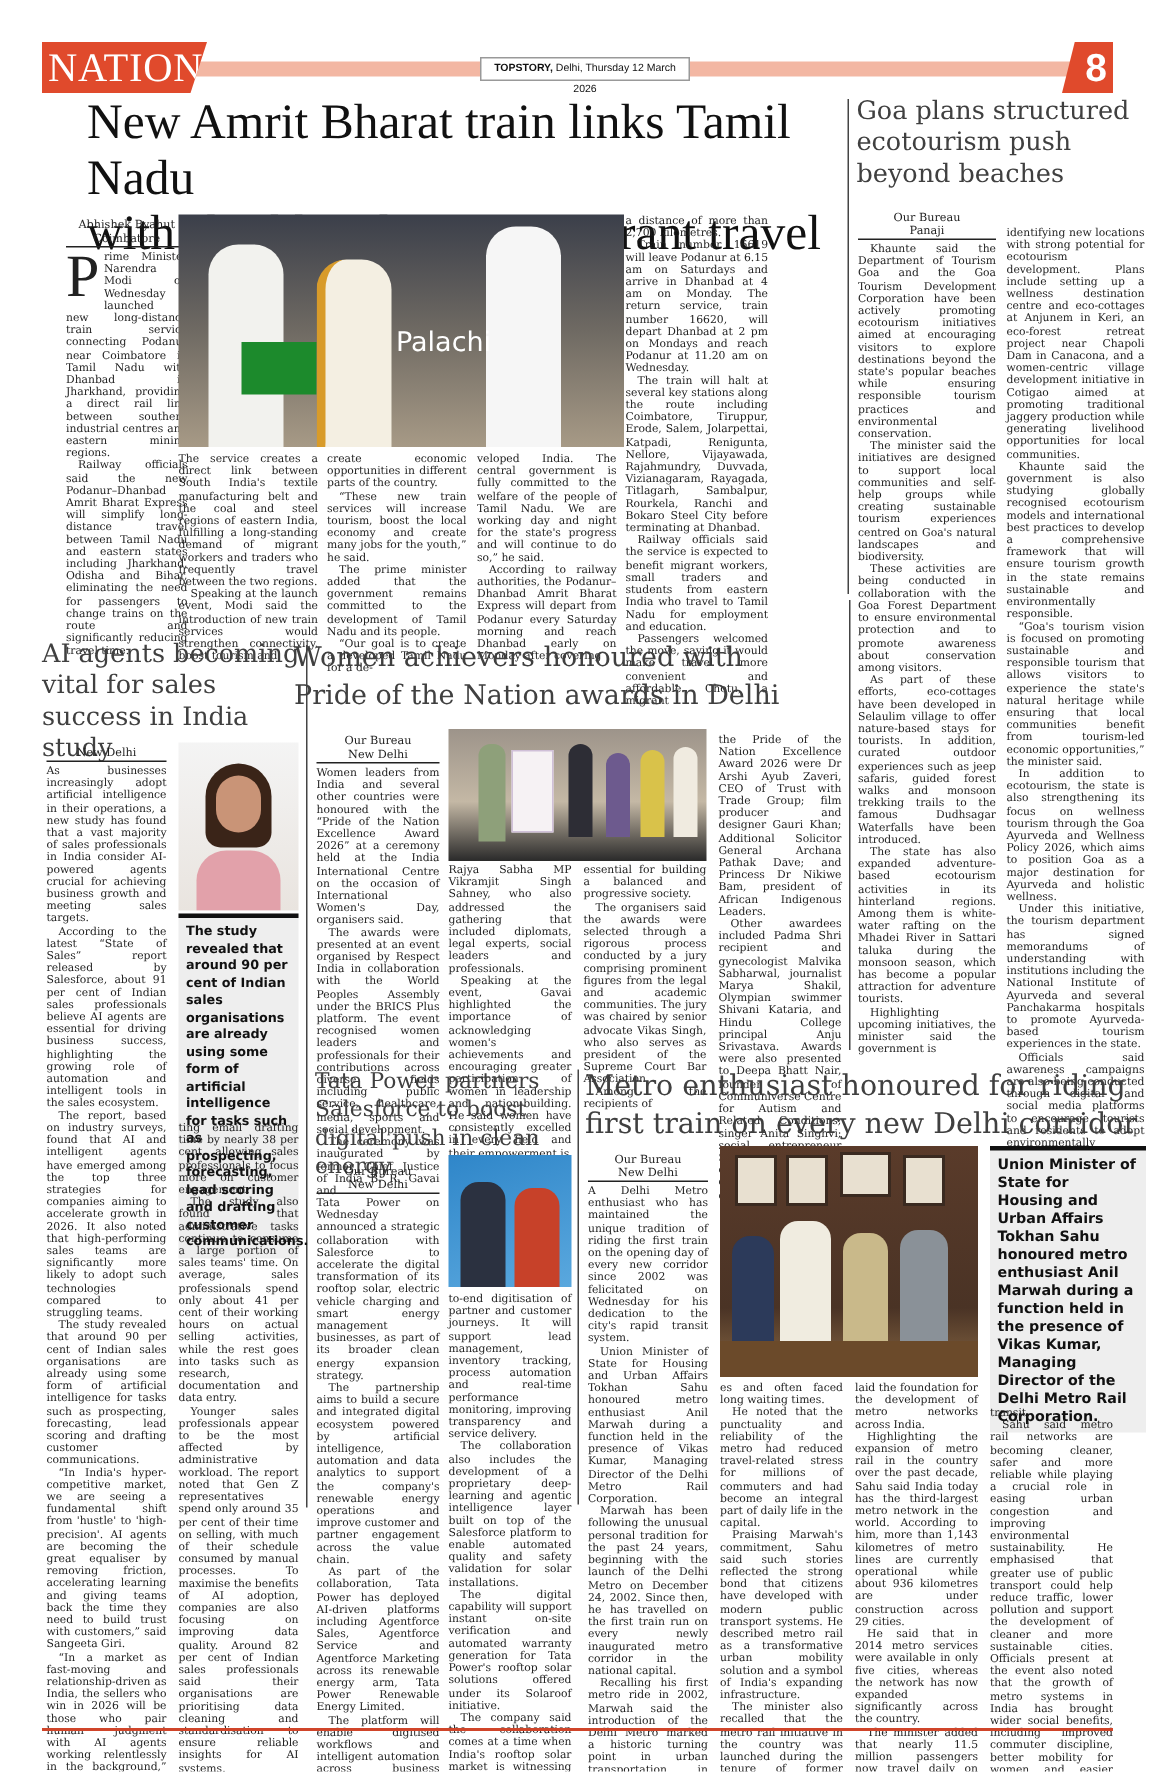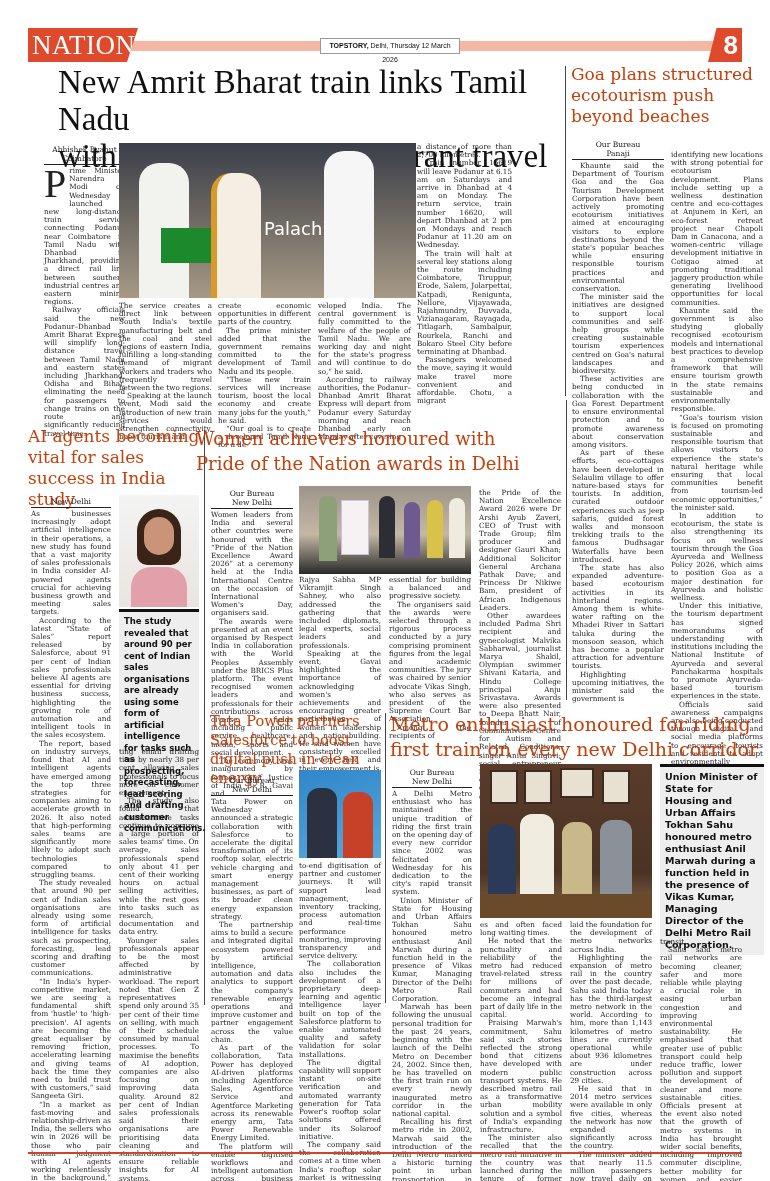--- a/index.html
+++ b/index.html
@@ -4,21 +4,21 @@
 <style>
   * { box-sizing: border-box; margin: 0; padding: 0; }
   body { width: 770px; height: 1181px; background: #fff; font-family: "DejaVu Serif", serif; color: #111; position: relative; overflow: hidden; }
   .abs { position: absolute; }
   .section-tag { left: 28px; top: 28px; height: 34px; width: 110px; background: #e04a2c; color: #fff; font-family: "Liberation Serif", serif; font-size: 27px; line-height: 34px; padding-left: 4px; clip-path: polygon(0 0, 100% 0, 90% 100%, 0 100%); letter-spacing: 0.5px; }
   .strip { left: 118px; top: 41px; width: 600px; height: 10px; background: #f3b7a3; }
   .dateline { left: 320px; top: 38px; width: 140px; height: 16px; border: 1px solid #999; background: #fff; font-family: "Liberation Sans", sans-serif; font-size: 7px; line-height: 14px; text-align: center; }
   .dateline b { font-weight: 700; }
   .page-num { left: 708px; top: 28px; width: 34px; height: 34px; background: #e04a2c; color: #fff; font-family: "Liberation Sans", sans-serif; font-weight: 700; font-size: 26px; line-height: 34px; text-align: right; padding-right: 4px; clip-path: polygon(25% 0, 100% 0, 100% 100%, 0 100%); }
   .hl-serif { font-family: "Liberation Serif", serif; color: #111; }
-  .hl-sans { font-family: "DejaVu Serif", serif; color: #c2410c; }
+  .hl-sans { font-family: "DejaVu Serif", serif; color: #404040; }
   .col { font-size: 7.2px; line-height: 8.2px; text-align: justify; hyphens: auto; color: #222; }
   .col p { text-indent: 8px; }
   .col p.first { text-indent: 0; }
   .byline { font-size: 7.5px; text-align: center; line-height: 9px; border-bottom: 1px solid #222; padding-bottom: 1px; margin-bottom: 2px; }
   .vrule { background: #444; width: 1px; }
   .photo { background: linear-gradient(135deg, #5d6c7a, #b9a58c); overflow: hidden; }
   .pullquote { background: #eeeeee; border-top: 3px solid #111; font-family: "DejaVu Sans", sans-serif; font-weight: 700; color: #111; padding: 4px 5px; }
   .rule-red { background: #d0452a; height: 2px; }
   .dropcap { float: left; font-size: 40px; line-height: 32px; font-family: "Liberation Serif", serif; padding-right: 3px; margin-top: 1px; }
 </style>
@@ -52,32 +52,33 @@
   <div style="position:absolute;left:205px;top:8px;width:50px;height:147px;background:#f6f6f6;border-radius:20px 20px 0 0;"></div>
   <div style="position:absolute;left:145px;top:75px;color:#fff;font-family:'DejaVu Sans',sans-serif;font-size:18px;">Palachi</div>
 </div>
 
 <div class="abs col" style="left:119px;top:302px;width:93px;">
   <p class="first">The service creates a direct link between South India's textile manufacturing belt and the coal and steel regions of eastern India, fulfilling a long-standing demand of migrant workers and traders who frequently travel between the two regions.</p>
   <p>Speaking at the launch event, Modi said the introduction of new train services would strengthen connectivity, boost tourism and</p>
 </div>
 <div class="abs col" style="left:218px;top:302px;width:93px;">
   <p class="first">create economic opportunities in different parts of the country.</p>
+  <p>“These new train services will increase tourism, boost the local economy and create many jobs for the youth,” he said.</p>
   <p>The prime minister added that the government remains committed to the development of Tamil Nadu and its people.</p>
-  <p>“These new train services will increase tourism, boost the local economy and create many jobs for the youth,” he said.</p>
   <p>“Our goal is to create a developed Tamil Nadu for a de-</p>
 </div>
 <div class="abs col" style="left:318px;top:302px;width:93px;">
   <p class="first">veloped India. The central government is fully committed to the welfare of the people of Tamil Nadu. We are working day and night for the state's progress and will continue to do so,” he said.</p>
   <p>According to railway authorities, the Podanur–Dhanbad Amrit Bharat Express will depart from Podanur every Saturday morning and reach Dhanbad early on Monday after covering</p>
 </div>
 <div class="abs col" style="left:417px;top:143px;width:95px;">
   <p class="first">a distance of more than 2,700 kilometres.</p>
   <p>Train number 16619 will leave Podanur at 6.15 am on Saturdays and arrive in Dhanbad at 4 am on Monday. The return service, train number 16620, will depart Dhanbad at 2 pm on Mondays and reach Podanur at 11.20 am on Wednesday.</p>
   <p>The train will halt at several key stations along the route including Coimbatore, Tiruppur, Erode, Salem, Jolarpettai, Katpadi, Renigunta, Nellore, Vijayawada, Rajahmundry, Duvvada, Vizianagaram, Rayagada, Titlagarh, Sambalpur, Rourkela, Ranchi and Bokaro Steel City before terminating at Dhanbad.</p>
+  <p>Railway officials said the service is expected to benefit migrant workers, small traders and students from eastern India who travel to Tamil Nadu for employment and education.</p>
   <p>Passengers welcomed the move, saying it would make travel more convenient and affordable. Chotu, a migrant</p>
 </div>
 
 <div class="abs col" style="left:478px;top:143px;width:0;"></div>
 
 <div class="abs hl-sans" style="left:571px;top:64px;width:195px;font-size:17px;line-height:21px;">Goa plans structured ecotourism push beyond beaches</div>
 <div class="abs col" style="left:572px;top:140px;width:92px;">
   <div class="byline">
       <div>Our Bureau</div>
       <div>Panaji</div>

